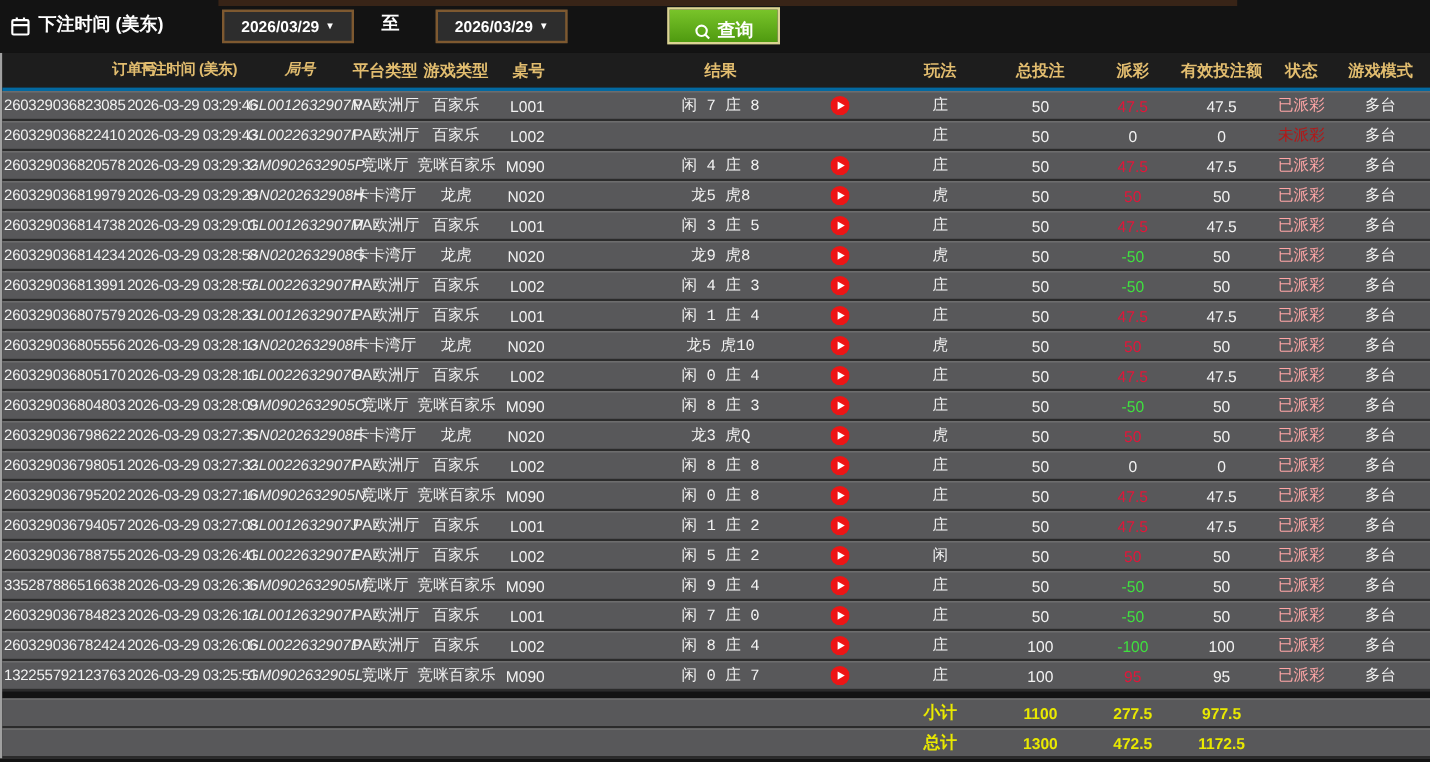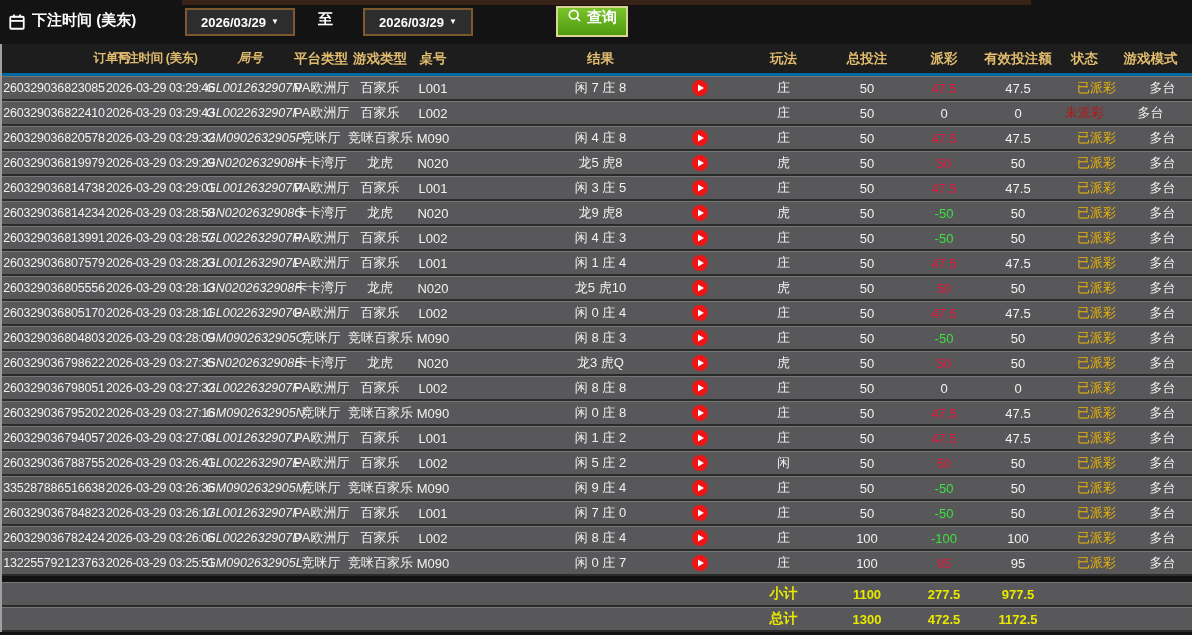--- a/index.html
+++ b/index.html
@@ -17,59 +17,59 @@
     position:absolute;top:8px;width:106px;height:24px;
     background:#2d2d2d;border:2px solid #7e5930;color:#fff;
     font-size:13px;font-weight:bold;
     display:flex;align-items:center;justify-content:center;gap:5px;cursor:pointer;
   }
   #date-from{left:185px;}
   #date-to{left:363px;}
   .arr{font-size:8px;line-height:1;}
   .to{position:absolute;left:318px;top:10px;color:#fff;font-size:15px;font-weight:bold;}
   .searchbtn{
-    position:absolute;left:556px;top:6px;height:31px;padding:0 9px;
+    position:absolute;left:556px;top:6px;height:31px;padding:0 20px;
     background:linear-gradient(#79c42a,#4f9a10);
     border:2px solid #dbd493;color:#fff;font-size:15px;font-weight:bold;
-    display:flex;align-items:flex-start;gap:4px;cursor:pointer;font-family:inherit;
+    display:flex;align-items:flex-end;gap:4px;cursor:pointer;font-family:inherit;
   }
   
   .table{border-left:2px solid #a0a0a0;}
   .hrow{
     height:29px;background:#1d1d1d;display:flex;align-items:center;
     color:#e2bd6f;font-size:13.5px;font-weight:bold;border-bottom:3px solid #0369a1;
   }
   .hrow .c-order{transform:translateX(58px);}
   .row{
     height:22px;display:flex;align-items:center;background:#58585a;
     border-top:1px solid #767676;border-bottom:2px solid #2b2b2b;
     color:#f2f2f2;font-size:13px;position:relative;
   }
   .cell{flex:none;text-align:center;white-space:nowrap;overflow:visible;}
   .c-order{width:104px;font-size:12.5px;letter-spacing:-0.2px;}
   .c-time{width:100px;font-size:12.5px;letter-spacing:-0.4px;}
   .c-round{width:88px;font-size:12.5px;font-style:italic;}
   .c-platform{width:54px;}
   .c-gametype{width:64px;}
-  .c-table{width:42px;}
-  .c-result{width:293px;}
+  .c-table{width:42px;text-align:right;}
+  .c-result{width:293px;font-family:Liberation Mono, monospace;}
   .c-play{width:73px;}
   .c-bet{width:94px;}
   .c-payout{width:60px;}
   .c-valid{width:88px;}
   .c-status{width:45px;}
   .c-mode{width:87px;}
   .replay{position:absolute;left:690px;top:3px;width:16px;height:16px;cursor:pointer;line-height:0;}
   .gap{height:6px;background:#131313;}
   .total-row{color:#e9e900;font-weight:bold;}
   .total-row .c-play{font-size:14px;}
   .tone-win{color:#e0173a;}
   .tone-loss{color:#3fe03f;}
   .tone-zero{color:#f2f2f2;}
-  .st-paid{color:#eab308;margin-left:12px;}
+  .st-paid{color:#fca5a5;}
   .st-unpaid{color:#b51717;}
 </style>
 </head>
 <body>
 
 <div class="topbar">
   <div class="topstrip"></div>
   <span class="cal">
     <svg width="18" height="18" viewBox="0 0 24 24" fill="none" stroke="#ffffff" stroke-width="2.4">
       <rect x="3" y="5" width="18" height="16" rx="1.5"></rect>

